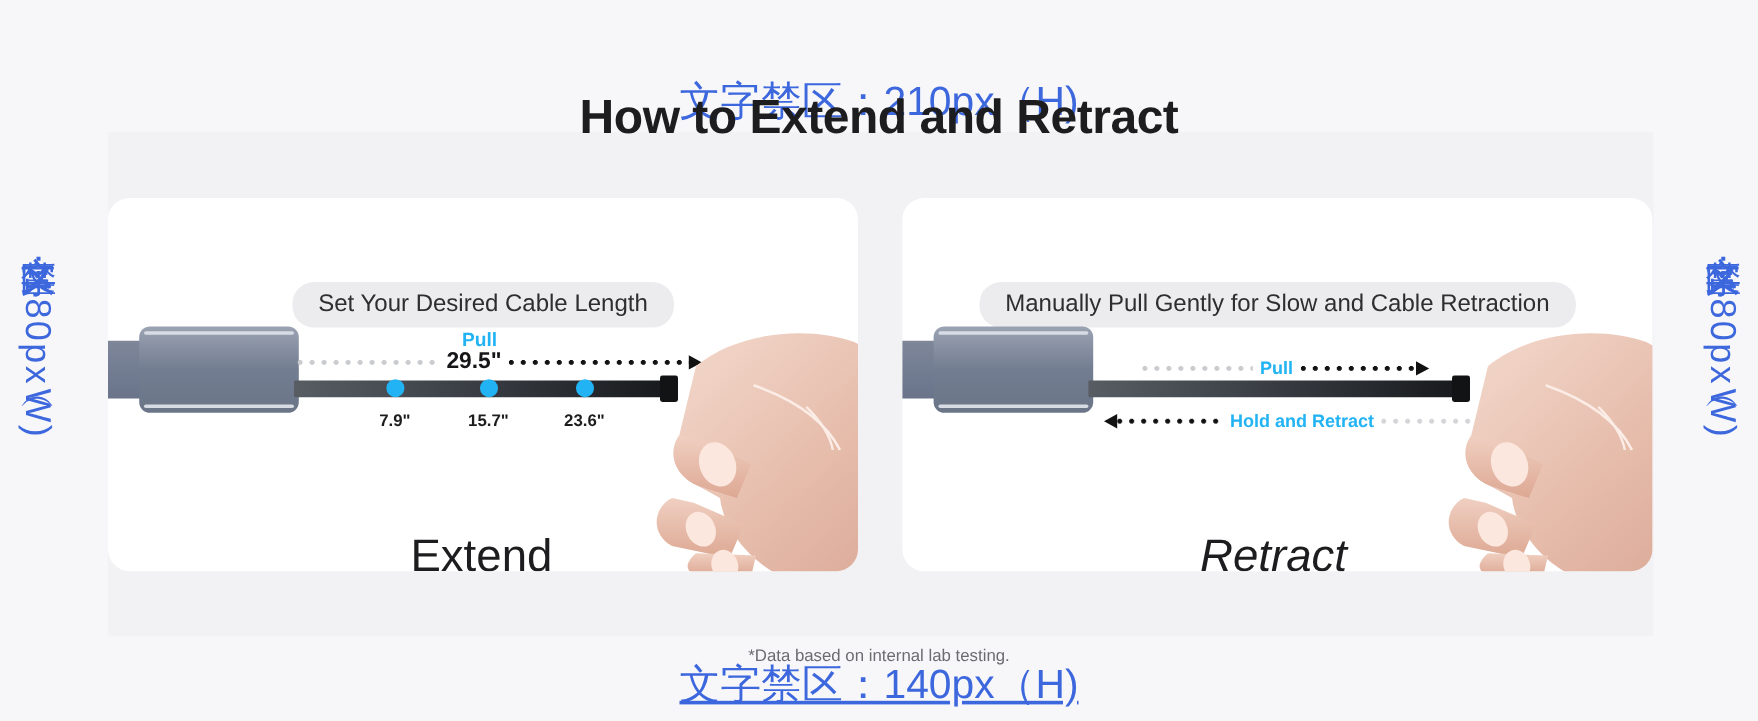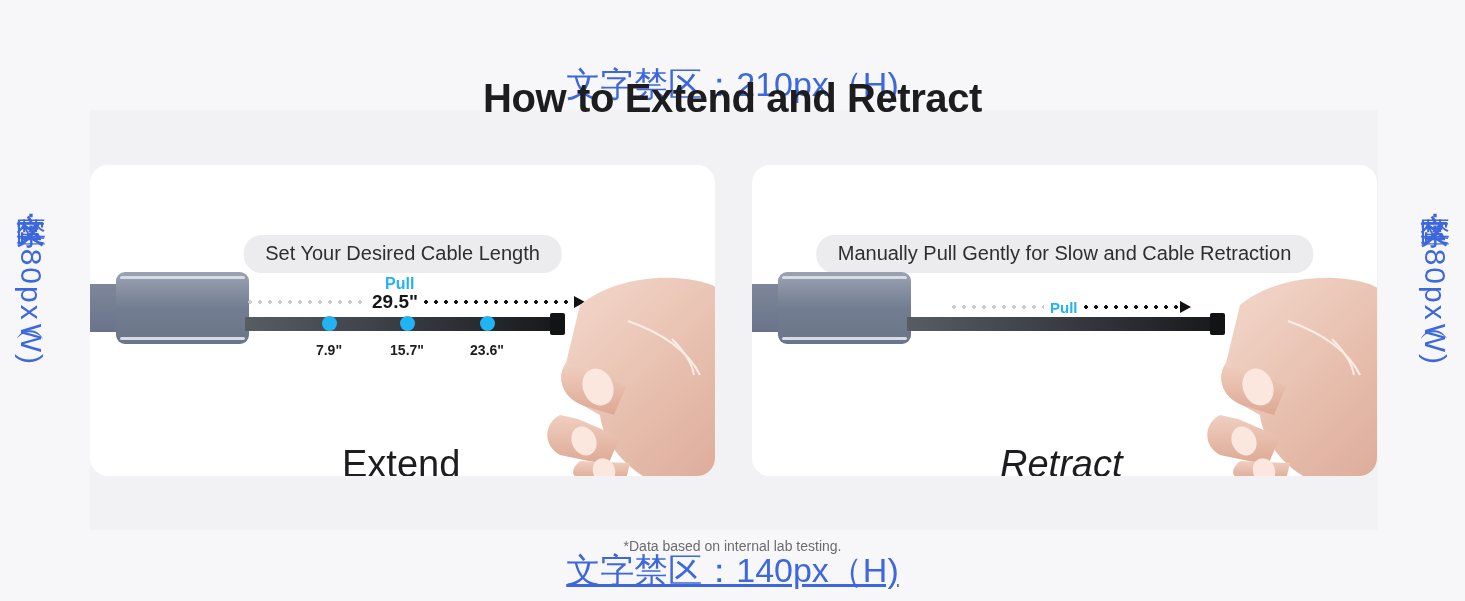--- a/index.html
+++ b/index.html
@@ -311,20 +311,26 @@
   <div class="cable" style="left:155px; top:152px; width:310px;"></div>
   <div class="cable-tip" style="left:458px; top:148px;"></div>
 
   <div class="arrow-row" style="left:200px; top:133px; width:250px;">
     <div class="dots dots-faint" style="width:92px;"></div>
     <div class="mid-label label-cyan">Pull</div>
     <div class="dots dots-dark" style="width:96px;"></div>
     <div class="arrow-head-r"></div>
   </div>
 
+  <div class="arrow-row" style="left:168px; top:177px; width:300px;">
+    <div class="arrow-head-l"></div>
+    <div class="dots dots-dark" style="width:88px;"></div>
+    <div class="mid-label label-cyan">Hold and Retract</div>
+    <div class="dots dots-faint2" style="width:96px;"></div>
+  </div>
 
   <svg class="hand" style="left:430px; top:100px;" width="260" height="215" viewBox="0 0 260 215">
     <path d="M58 40 C 92 12, 150 6, 190 20 L 232 44 L 250 96 L 250 215 L 128 215
              C 96 198, 80 170, 78 150 L 60 140 C 40 132, 34 112, 44 98 Z" fill="url(#skinA)"></path>
     <path d="M44 98 C 34 112, 40 132, 60 140 L 92 150 L 104 122 L 70 104 Z" fill="url(#skinB)"></path>
     <path d="M38 150 C 22 158, 20 180, 38 190 L 86 200 L 98 172 L 56 154 Z" fill="url(#skinB)"></path>
     <path d="M58 196 C 46 206, 50 215, 66 215 L 104 215 L 108 198 Z" fill="url(#skinB)"></path>
     <ellipse cx="76" cy="122" rx="15" ry="19" transform="rotate(-22 76 122)" fill="#fbe7dd"></ellipse>
     <ellipse cx="62" cy="176" rx="12" ry="15" transform="rotate(-26 62 176)" fill="#fbe7dd"></ellipse>
     <ellipse cx="82" cy="206" rx="11" ry="13" transform="rotate(-20 82 206)" fill="#fbe7dd"></ellipse>

